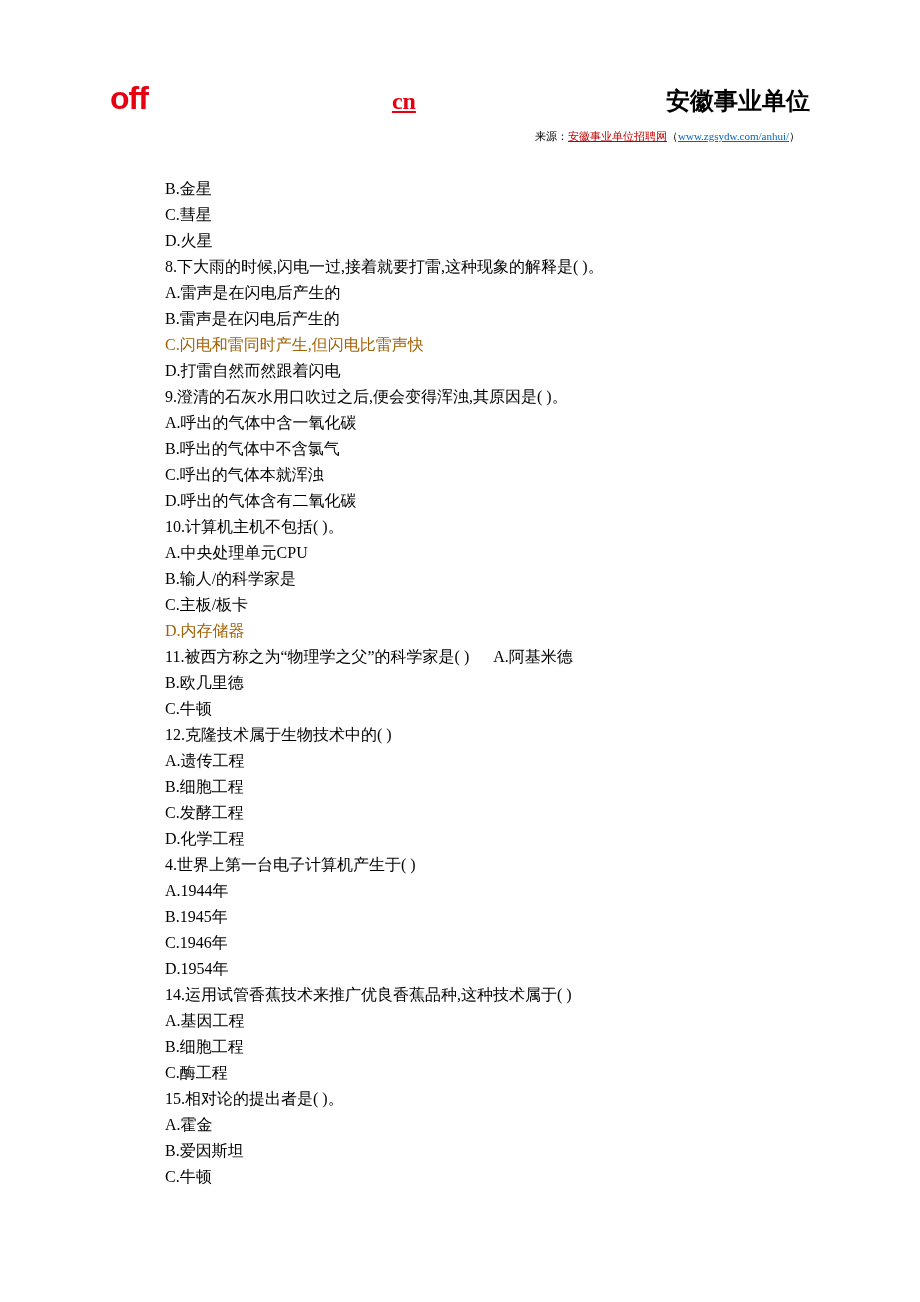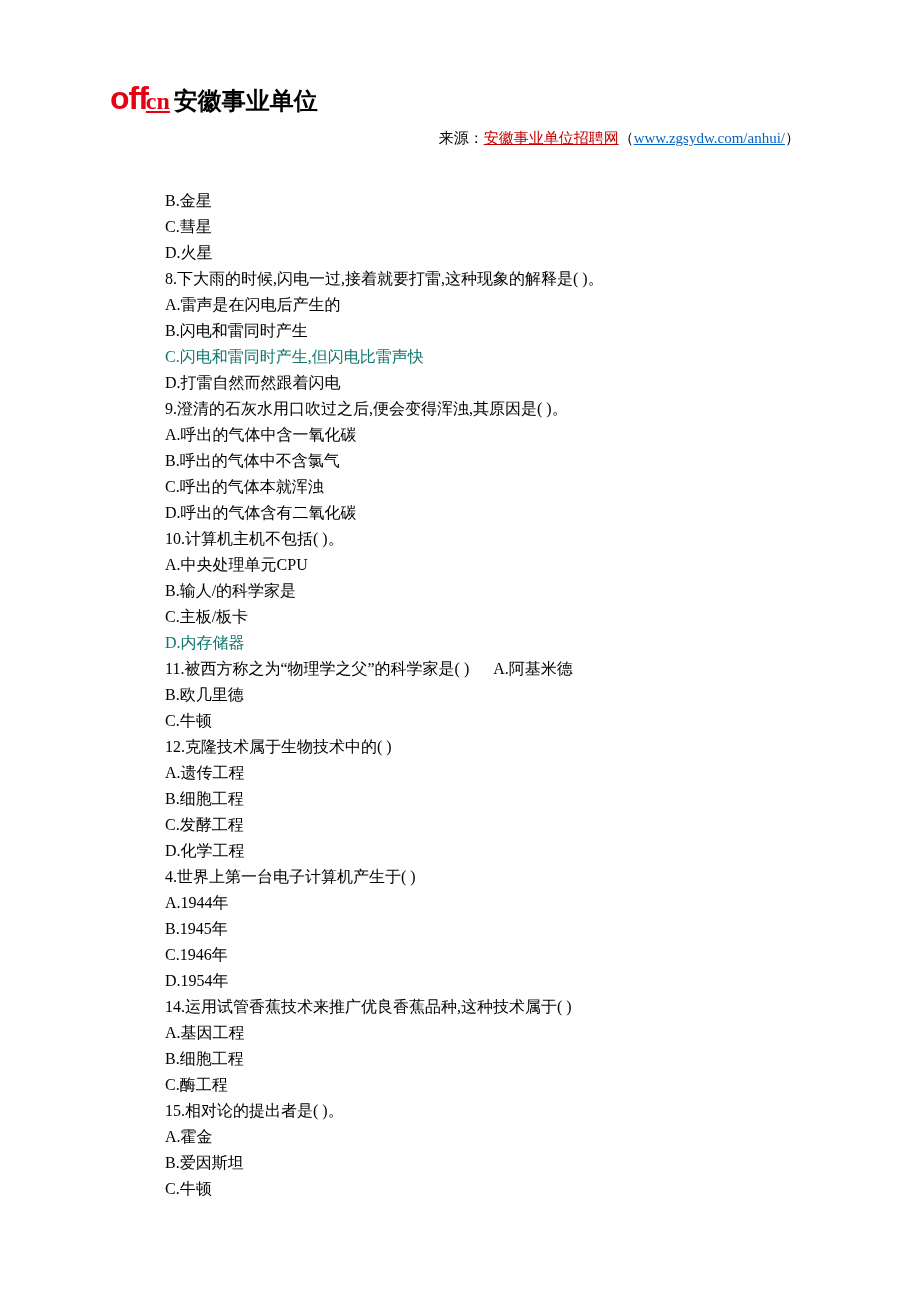--- a/index.html
+++ b/index.html
@@ -9,20 +9,21 @@
     font-family: "SimSun", "宋体", serif;
     width: 920px;
   }
   .page {
     padding: 80px 110px 60px 110px;
   }
   .logo {
     margin-bottom: 12px;
     display: flex;
     align-items: baseline;
+    justify-content: space-between;
   }
   .logo-off {
     font-family: Arial, sans-serif;
     font-weight: bold;
     font-size: 32px;
     color: #e60012;
     letter-spacing: -1px;
   }
   .logo-swoosh {
     color: #e60012;
@@ -33,42 +34,42 @@
   }
   .logo-cn {
     font-family: "SimHei", "黑体", sans-serif;
     font-weight: bold;
     font-size: 24px;
     color: #000;
     margin-left: 4px;
   }
   .source-line {
     text-align: right;
-    font-size: 15px;
-    margin: 8px 0 40px 0;
+    font-size: 11px;
+    margin: 8px 0 32px 0;
     padding-right: 10px;
   }
   .src-label { color: #000; }
   .src-red {
     color: #c00000;
     text-decoration: underline;
   }
   .src-paren { color: #000; }
   .src-link {
     color: #0563c1;
     text-decoration: underline;
   }
   .content {
     padding-left: 55px;
     font-size: 16px;
     line-height: 26px;
     color: #000;
   }
   .line { white-space: pre-wrap; }
-  .highlight { color: #0f766e; }
+  .highlight { color: #a16207; }
 </style>
 </head>
 <body>
 
 <div class="page">
 
   <div class="logo">
     <span class="logo-off">off</span>
       <span class="logo-swoosh">cn</span>
     <span class="logo-cn">安徽事业单位</span>
@@ -77,21 +78,21 @@
   <div class="source-line">
     <span class="src-label">来源：</span><span class="src-red">安徽事业单位招聘网</span><span class="src-paren">（</span><a class="src-link">www.zgsydw.com/anhui/</a><span class="src-paren">）</span>
   </div>
 
   <div class="content" id="content">
       <div class="line">B.金星</div>
       <div class="line">C.彗星</div>
       <div class="line">D.火星</div>
       <div class="line">8.下大雨的时候,闪电一过,接着就要打雷,这种现象的解释是( )。</div>
       <div class="line">A.雷声是在闪电后产生的</div>
-      <div class="line">B.闪电和雷同时产生</div>
+      <div class="line">B.雷声是在闪电后产生的</div>
       <div class="line highlight">C.闪电和雷同时产生,但闪电比雷声快</div>
       <div class="line">D.打雷自然而然跟着闪电</div>
       <div class="line">9.澄清的石灰水用口吹过之后,便会变得浑浊,其原因是( )。</div>
       <div class="line">A.呼出的气体中含一氧化碳</div>
       <div class="line">B.呼出的气体中不含氯气</div>
       <div class="line">C.呼出的气体本就浑浊</div>
       <div class="line">D.呼出的气体含有二氧化碳</div>
       <div class="line">10.计算机主机不包括( )。</div>
       <div class="line">A.中央处理单元CPU</div>
       <div class="line">B.输人/的科学家是</div>

